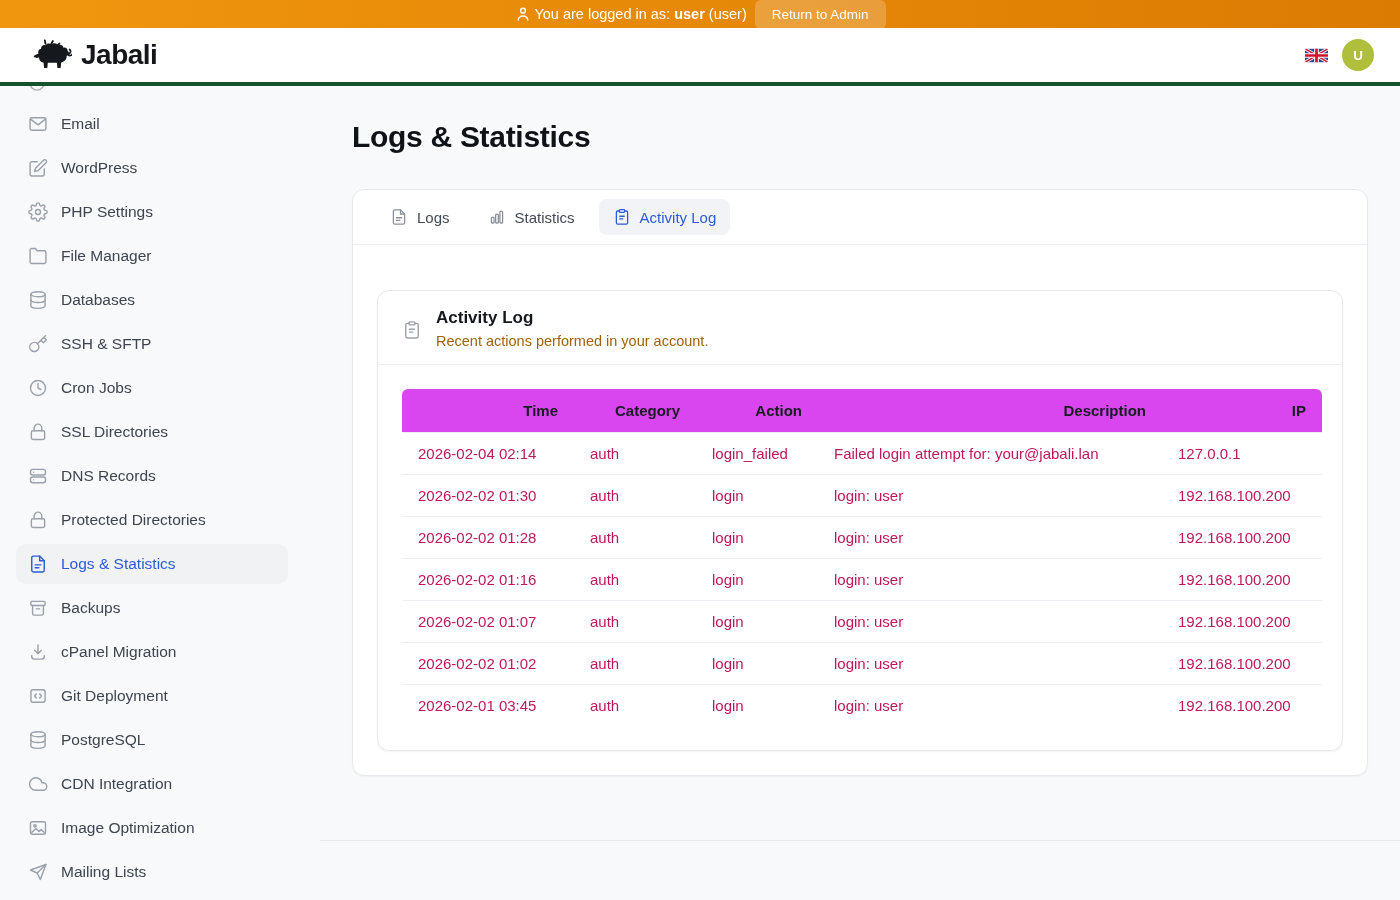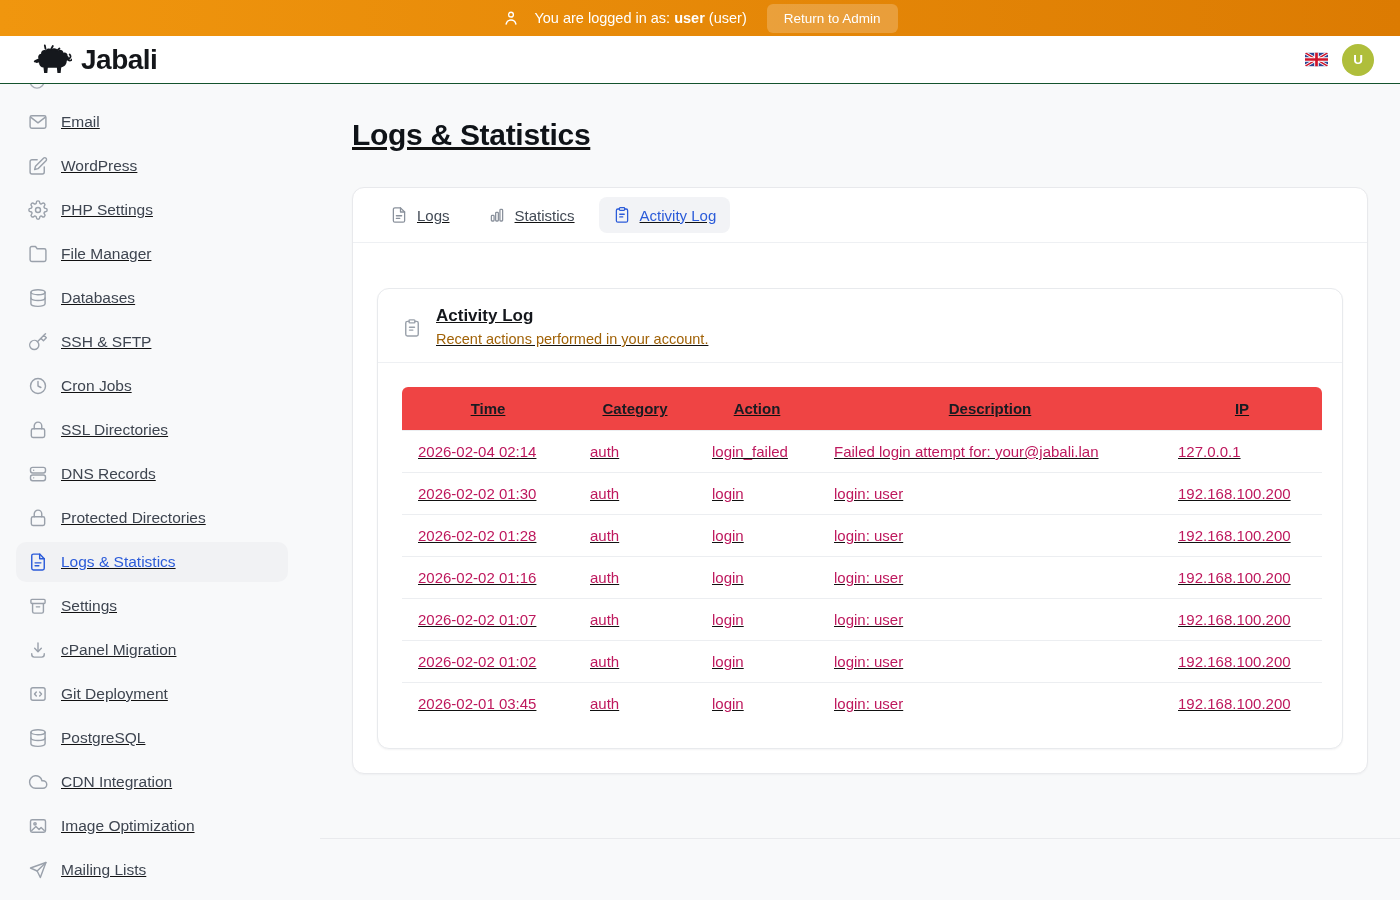--- a/index.html
+++ b/index.html
@@ -6,50 +6,50 @@
   html,body { width:1400px; height:900px; overflow:hidden; }
   body {
     font-family:"Liberation Sans","DejaVu Sans",sans-serif;
     background:#F8F9FA; color:#111;
   }
   .icn { display:inline-flex; align-items:center; justify-content:center; flex:none; }
   .icn svg { display:block; }
 
   
   .topbar {
-    height:36px;
+    height:28px;
     background:linear-gradient(90deg, var(--orange1,#F0960E), var(--orange2,#DC7B02));
     display:flex; align-items:center; justify-content:center;
-    color:#fff; font-size:14.5px; gap:14px;
+    color:#fff; font-size:14.5px; gap:2px;
   }
   .tb-text b { font-weight:700; }
   .return-btn {
     margin-left:6px; background:rgba(255,255,255,.21); color:#fff;
     border:none; border-radius:6px; padding:7px 17px;
     font-size:13.5px; font-family:inherit; cursor:pointer;
   }
 
   
   .app-header {
-    height:48px; background:#fff; border-bottom:1px solid #14532d;
+    height:58px; background:#fff; border-bottom:4px solid #14532d;
     display:flex; align-items:center; justify-content:space-between; padding:0 26px;
   }
   .brand { display:flex; align-items:center; gap:9px; }
   .brand-name { font-size:28px; font-weight:700; color:#14161A; letter-spacing:-0.5px; }
   .header-right { display:flex; align-items:center; gap:14px; }
   .flag { border-radius:3px; display:block; cursor:pointer; }
   .avatar {
     width:32px; height:32px; border-radius:50%;
     background:var(--avatar,#AFBE3B); color:#fff;
     display:flex; align-items:center; justify-content:center;
     font-size:13.5px; font-weight:700; cursor:pointer;
   }
 
   
-  .layout { display:flex; height:796px;text-decoration:underline; }
+  .layout { display:flex; height:796px; }
   .sidebar {
     width:320px; flex:none; padding:18px 32px 0 16px;
     overflow:hidden; position:relative;
   }
   .partial-icn {
     position:absolute; top:-13px; left:27px; color:#A7ADB6;
   }
   .side-item {
     display:flex; align-items:center; gap:13px; height:40px;
     padding:0 12px; margin-bottom:4px; border-radius:10px;
@@ -86,21 +86,21 @@
   }
   .inner-head { display:flex; gap:14px; padding:17px 24px 15px; border-bottom:1px solid #EEF0F3; }
   .inner-head .icn { color:#9AA1AB; margin-top:2px; }
   .inner-title { font-size:17px; font-weight:700; color:#14171C; margin-bottom:5px; }
   .inner-sub { font-size:14.5px; color:#a16207; }
   .inner-body { padding:24px; }
 
   
   table { width:100%; border-collapse:collapse; font-size:15px; table-layout:fixed; }
   thead th {
-    background:#ef4444; text-align:center; font-weight:700; color:#181C22;
+    background:#d946ef; text-align:right; font-weight:700; color:#181C22;
     padding:13px 16px;
   }
   thead th:first-child { border-radius:6px 0 0 0; }
   thead th:last-child  { border-radius:0 6px 0 0; }
   th.c-time{width:172px} th.c-category{width:122px} th.c-action{width:122px}
   th.c-description{width:344px} th.c-ip{width:160px}
   tbody td {
     padding:12px 16px; color:#be185d; border-top:1px solid #ECEEF1;
     white-space:nowrap; overflow:hidden; text-overflow:ellipsis;
   }
@@ -266,21 +266,21 @@
           <span>Logs &amp; Statistics</span>
         </div>
         <div class="side-item">
           <span class="icn">
             <svg width="20" height="20" viewBox="0 0 24 24" fill="none" stroke="currentColor" stroke-width="1.7" stroke-linecap="round" stroke-linejoin="round">
               <rect x="3.5" y="4" width="17" height="5" rx="1.2"></rect>
               <path d="M5.5 9v9.5a2 2 0 0 0 2 2h9a2 2 0 0 0 2-2V9"></path>
               <line x1="10" y1="13" x2="14" y2="13"></line>
             </svg>
           </span>
-          <span>Settings</span>
+          <span>Backups</span>
         </div>
         <div class="side-item">
           <span class="icn">
             <svg width="20" height="20" viewBox="0 0 24 24" fill="none" stroke="currentColor" stroke-width="1.7" stroke-linecap="round" stroke-linejoin="round">
               <line x1="12" y1="3.5" x2="12" y2="13.5"></line>
               <polyline points="8,10 12,14 16,10"></polyline>
               <path d="M4.5 16.5v1a3 3 0 0 0 3 3h9a3 3 0 0 0 3-3v-1"></path>
             </svg>
           </span>
           <span>cPanel Migration</span>

